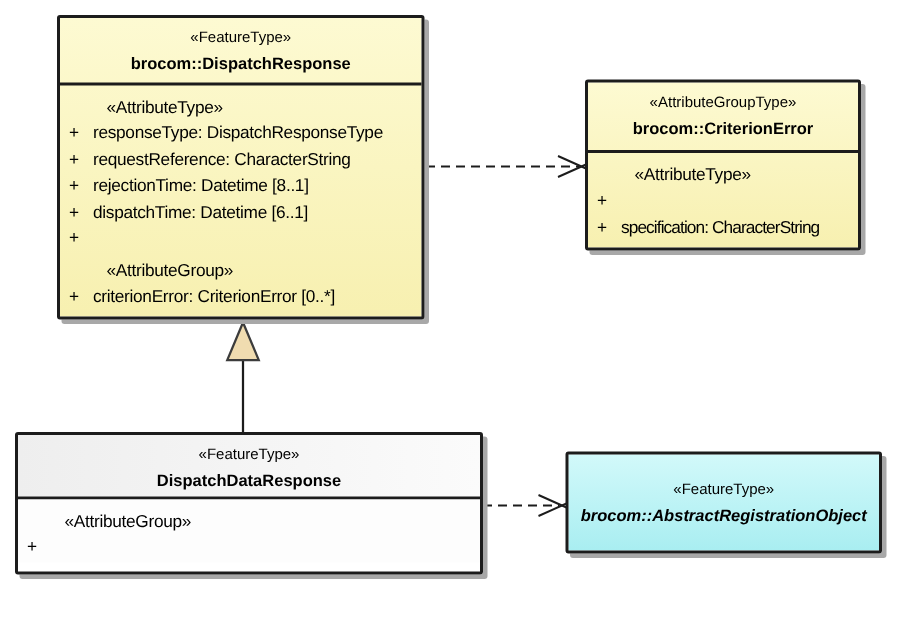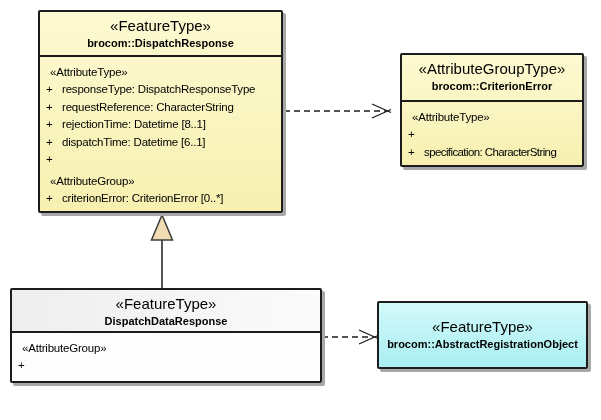--- a/index.html
+++ b/index.html
@@ -35,60 +35,60 @@
   .fill-gray .class-body { background: #fdfdfd; }
   .fill-cyan { background: linear-gradient(180deg, #d2f9fa 0%, #a9eef1 100%); }
 
   .class-header {
     text-align: center;
     border-bottom: 2px solid #1c1c1c;
     box-sizing: border-box;
     padding-top: 5px;
   }
   .stereotype {
-    font-size: 15px;
+    font-size: 10px;
     line-height: 17px;
     display: block;
   }
   .class-name {
     font-size: 11px;
     font-weight: bold;
     line-height: 18px;
     display: block;
   }
-  .class-name.abstract { }
+  .class-name.abstract { font-style: italic; }
 
   .class-body {
     box-sizing: border-box;
     padding-top: 7px;
     font-size: 11.5px;
     letter-spacing: -0.2px;
   }
   .section-heading {
-    padding-left: 10px;
+    padding-left: 31px;
     line-height: 17px;
   }
   .attr-row {
     display: flex;
     line-height: 17.5px;
     white-space: nowrap;
   }
   .attr-row .vis {
     width: 16px;
     padding-left: 6px;
     flex: 0 0 auto;
   }
   .attr-row .attr-text { flex: 0 0 auto; }
   .attr-row .attr-text.tight { letter-spacing: -0.6px; }
   .group-gap { margin-top: 4px; }
 
   
   #box-dispatch-response { left: 38px; top: 10px; width: 245px; height: 203px; }
   #box-dispatch-response .class-header { height: 45px; }
-  #box-criterion-error { left: 400px; top: 53px; width: 184px; height: 114px; }
+  #box-criterion-error { left: 390px; top: 53px; width: 184px; height: 114px; }
   #box-criterion-error .class-header { height: 47px; }
   #box-dispatch-data-response { left: 10px; top: 288px; width: 312px; height: 95px; }
   #box-dispatch-data-response .class-header { height: 43px; }
   #box-abstract-registration { left: 377px; top: 301px; width: 211px; height: 68px;
     display: flex; flex-direction: column; justify-content: center; text-align: center; }
 </style>
 </head>
 <body>
 
 <div class="canvas">

